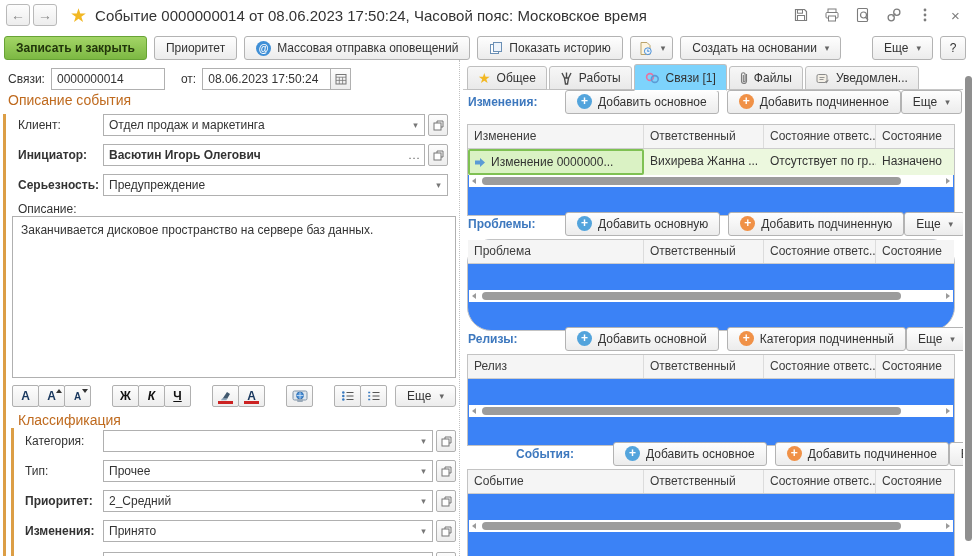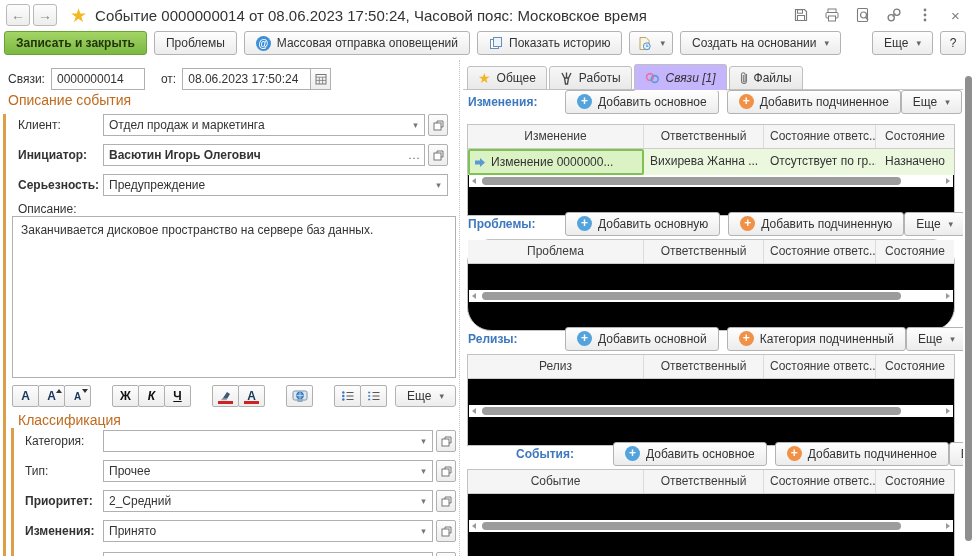--- a/index.html
+++ b/index.html
@@ -9,38 +9,38 @@
 
   
   .titlebar { position:absolute; top:0; left:0; right:0; height:30px; display:flex; align-items:center; padding:0 10px 0 6px; background:#fff; }
   .navbtn { width:24px; height:22px; display:flex; align-items:center; justify-content:center; background:linear-gradient(#fdfdfd,#ededed); border:1px solid #b9b9b9; border-radius:3px; color:#8a8a8a; font-size:14px; margin-right:3px; cursor:pointer; }
   .fav-star { color:#f2b824; font-size:19px; margin:0 8px 0 10px; cursor:pointer; }
   .wtitle { font-size:15px; color:#333; white-space:nowrap; overflow:hidden; }
   .win-icons { margin-left:auto; display:flex; align-items:center; gap:14px; color:#7c7c7c; }
   .win-icons .wicon { width:17px; height:17px; display:flex; align-items:center; justify-content:center; cursor:pointer; font-size:15px; }
 
   
-  .cmdbar { position:absolute; top:31px; left:0; right:0; height:29px; display:flex; align-items:flex-start; padding:0 8px 0 4px; gap:7px; }
+  .cmdbar { position:absolute; top:31px; left:0; right:0; height:29px; display:flex; align-items:flex-end; padding:0 8px 0 4px; gap:7px; }
   .btn { display:inline-flex; align-items:center; justify-content:center; gap:6px; height:24px; padding:0 11px; background:linear-gradient(#fefefe,#ececec); border:1px solid #b3b3b3; border-radius:3px; font-family:"Liberation Sans",sans-serif; font-size:12px; color:#333; cursor:pointer; white-space:nowrap; }
   .btn-green { background:linear-gradient(#a3d566,#7cb843); border-color:#68a335; font-weight:bold; color:#21350a; }
   .caret { font-size:9px; color:#666; margin-left:2px; }
   .spacer { flex:1; }
   .at-badge { width:15px; height:15px; border-radius:50%; background:#3f8fd6; color:#fff; font-size:10px; font-weight:bold; display:flex; align-items:center; justify-content:center; }
 
   
   .left { position:absolute; left:0; top:62px; width:460px; height:494px; overflow:hidden; }
   .splitter { position:absolute; left:459px; top:60px; bottom:0; width:3px; border-left:1px dotted #c2c2c2; cursor:col-resize; }
   .right { position:absolute; left:463px; top:60px; width:500px; height:496px; overflow:hidden; }
   .vscroll { position:absolute; left:964px; top:64px; bottom:3px; width:9px; }
   .vscroll .vthumb { position:absolute; left:1px; width:7px; top:12px; bottom:12px; background:#8f8f8f; border-radius:4px; cursor:pointer; }
 
   
   .numrow { position:absolute; top:6px; left:8px; display:flex; align-items:center; }
   .fld { height:22px; border:1px solid #b0b0b0; background:#fff; padding:0 5px; font-family:"Liberation Sans",sans-serif; font-size:12px; color:#333; outline:none; }
-  .num-input { width:94px; margin-left:6px; }
+  .num-input { width:114px; margin-left:6px; }
   .date-input { width:128px; margin-left:6px; border-right:none; }
   .date-lbl { margin-left:16px; }
   .calbtn { width:21px; height:22px; border:1px solid #b0b0b0; background:linear-gradient(#fdfdfd,#ededed); display:flex; align-items:center; justify-content:center; cursor:pointer; }
 
   .group-title { position:absolute; left:8px; font-size:14px; color:#bf6a1e; }
   .gbar { position:absolute; width:3px; background:#dc9e46; }
 
   .frow { position:absolute; display:flex; align-items:center; height:22px; }
   .g1 { left:18px; right:12px; }
   .g2 { left:25px; right:4px; }
@@ -69,34 +69,34 @@
   .tri-up { top:3px; border-bottom:4px solid #333; }
   .tri-dn { top:3px; border-top:4px solid #333; }
   .fmt-small { font-size:10px; }
   .redbar { position:absolute; left:5px; right:5px; bottom:2px; height:3px; background:#cc2222; }
   .fmt-more { margin-left:auto; }
 
   
   .tabline { position:absolute; top:29px; left:0; right:0; height:1px; background:#c6c6c6; }
   .tabs { position:absolute; top:4px; left:4px; display:flex; align-items:flex-end; gap:2px; height:26px; }
   .tab { display:flex; align-items:center; gap:6px; height:24px; padding:0 10px; background:linear-gradient(#f7f7f7,#e9e9e9); border:1px solid #bfbfbf; border-radius:3px 3px 0 0; cursor:pointer; white-space:nowrap; }
-  .tab.active { height:27px; background:#c4b5fd; border-bottom:1px solid #fff; position:relative; z-index:2; margin-bottom:-1px;font-style:italic; }
+  .tab.active { height:27px; background:#7dd3fc; border-bottom:1px solid #fff; position:relative; z-index:2; margin-bottom:-1px; }
   .tab-star { color:#f2b824; font-size:14px; }
 
   
   .rel-head { position:absolute; left:5px; right:8px; height:25px; display:flex; align-items:center; }
   .rel-label { flex:none; width:97px; font-weight:bold; color:#3d78be; font-size:12px; }
   .addbtn { height:24px; }
   .addbtn + .addbtn { margin-left:8px; }
   .plus { width:15px; height:15px; border-radius:50%; color:#fff; font-weight:bold; font-size:12px; line-height:13px; display:flex; align-items:center; justify-content:center; }
   .plus-blue { background:#53a4dc; }
   .plus-orange { background:#f09147; }
   .more-btn { margin-left:auto; }
 
-  .rel-table { position:absolute; left:4px; right:8px; height:92px; border:1px solid #c3c3c3; background:#000000;text-align:center; }
+  .rel-table { position:absolute; left:4px; right:8px; height:92px; border:1px solid #c3c3c3; background:#3b82f6; }
   .thead { display:grid; grid-template-columns:176px 120px 112px 1fr; height:24px; background:#f5f5f5; border-bottom:1px solid #cdcdcd; }
   .th { padding:4px 6px; font-size:12px; color:#3c3c3c; border-right:1px solid #dcdcdc; white-space:nowrap; overflow:hidden; cursor:pointer; }
   .th:last-child { border-right:none; }
   .tbody { position:relative; height:39px; }
   .trow { display:grid; grid-template-columns:176px 120px 112px 1fr; height:26px; background:#ecf8de; cursor:pointer; }
   .td { padding:5px 6px; font-size:12px; white-space:nowrap; overflow:hidden; color:#333; }
   .td-sel { display:flex; align-items:center; gap:5px; background:#daf2c4; border:2px solid #7fc153; border-radius:2px; padding:2px 4px; }
   .hscroll { position:absolute; left:1px; right:1px; bottom:1px; height:12px; background:#fff; }
   .hthumb { position:absolute; top:2px; height:8px; border-radius:4px; background:#9c9c9c; left:13px; right:52px; cursor:pointer; }
   .harrow { position:absolute; top:3px; width:0; height:0; border-top:3.5px solid transparent; border-bottom:3.5px solid transparent; cursor:pointer; }
@@ -159,21 +159,21 @@
       </span>
       <span class="wicon">×</span>
     </span>
   </div>
 
   <div class="cmdbar">
     <button class="btn btn-green">
         <span>Записать и закрыть</span>
       </button>
     <button class="btn">
-        <span>Проблемы</span>
+        <span>Приоритет</span>
       </button>
     <button class="btn">
       <span class="at-badge">@</span>
       <span>Массовая отправка оповещений</span>
     </button>
     <button class="btn">
       <span>
           <svg width="14" height="14" viewBox="0 0 14 14">
             <rect x="1.5" y="3.5" width="8" height="9" fill="#fff" stroke="#6a8fb5"></rect>
             <rect x="4.5" y="1.5" width="8" height="9" fill="#eef4fb" stroke="#6a8fb5"></rect>
@@ -446,20 +446,30 @@
         <span>Связи [1]</span>
       </div>
       <div class="tab">
         <span>
             <svg width="8" height="14" viewBox="0 0 8 14">
               <path d="M6.5 3v7a2.5 2.5 0 0 1-5 0V3.5a1.8 1.8 0 0 1 3.6 0V10a .9 .9 0 0 1-1.8 0V4" fill="none" stroke="#7a7a7a" stroke-width="1.1"></path>
             </svg>
           </span>
         <span>Файлы</span>
       </div>
+      <div class="tab">
+        <span>
+            <svg width="14" height="11" viewBox="0 0 14 11">
+              <rect x="1" y="1.5" width="10" height="8" rx="1.5" fill="#f3efe6" stroke="#8a8a8a"></rect>
+              <path d="M3.5 4.5h5M3.5 6.5h4" stroke="#8a8a8a" stroke-width=".9"></path>
+              <path d="M9 8.5l4-2-2.5 4z" fill="#8a8a8a"></path>
+            </svg>
+          </span>
+        <span>Уведомлен...</span>
+      </div>
     </div>
 
     <div class="rel-head" style="top:29px;">
       <span class="rel-label">Изменения:</span>
       <button class="btn addbtn">
         <span class="plus plus-blue">+</span>
         <span>Добавить основное</span>
       </button>
       <button class="btn addbtn">
         <span class="plus plus-orange">+</span>

